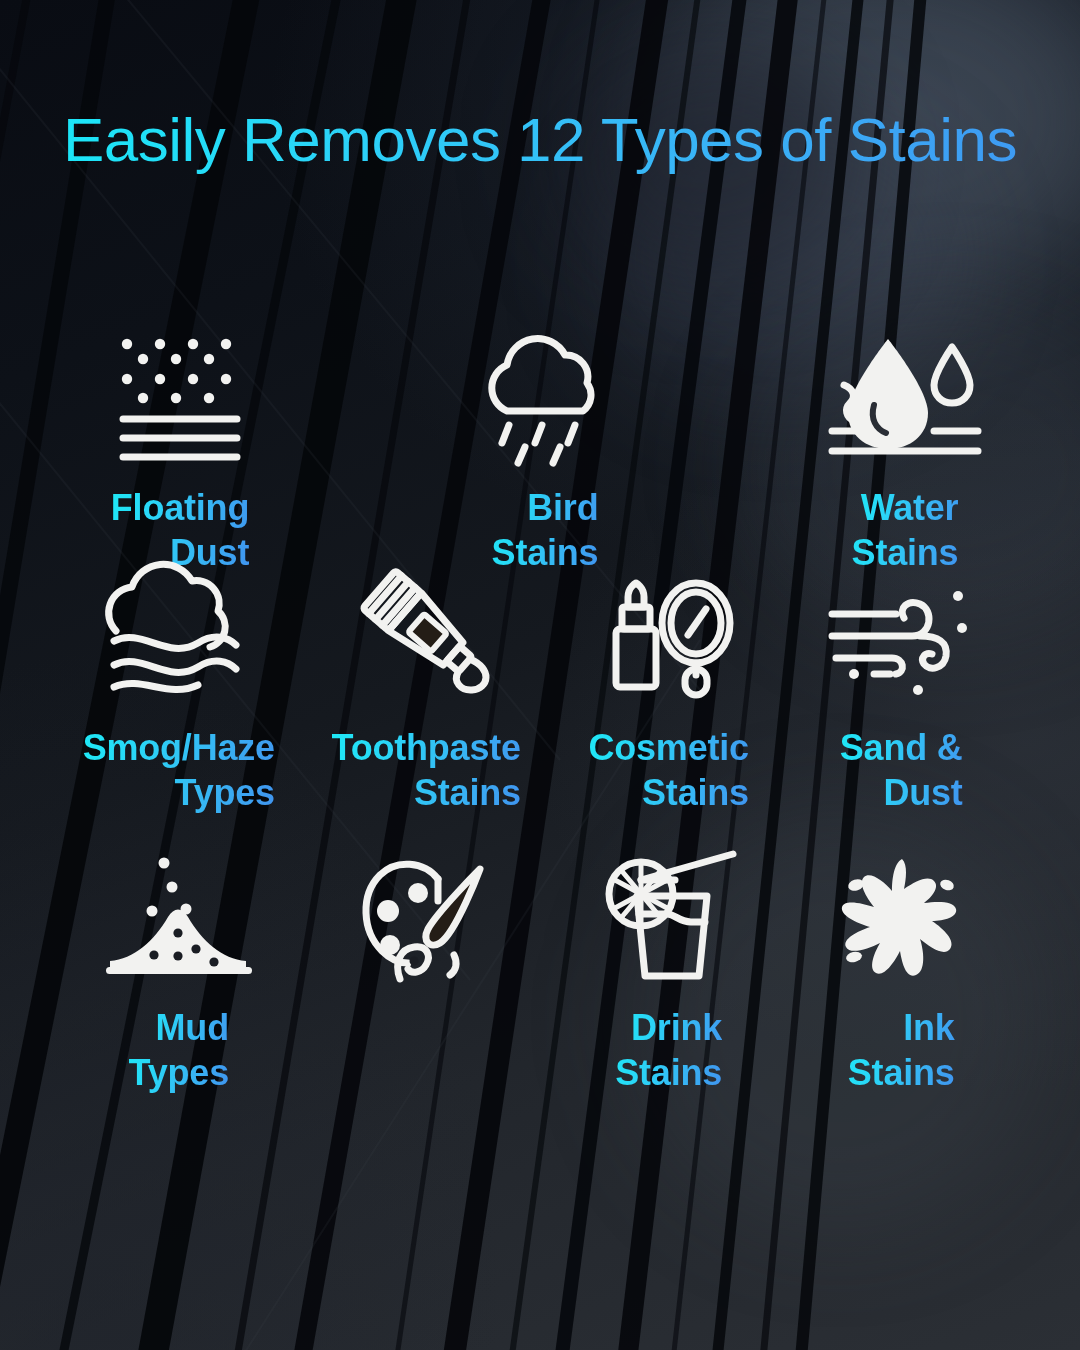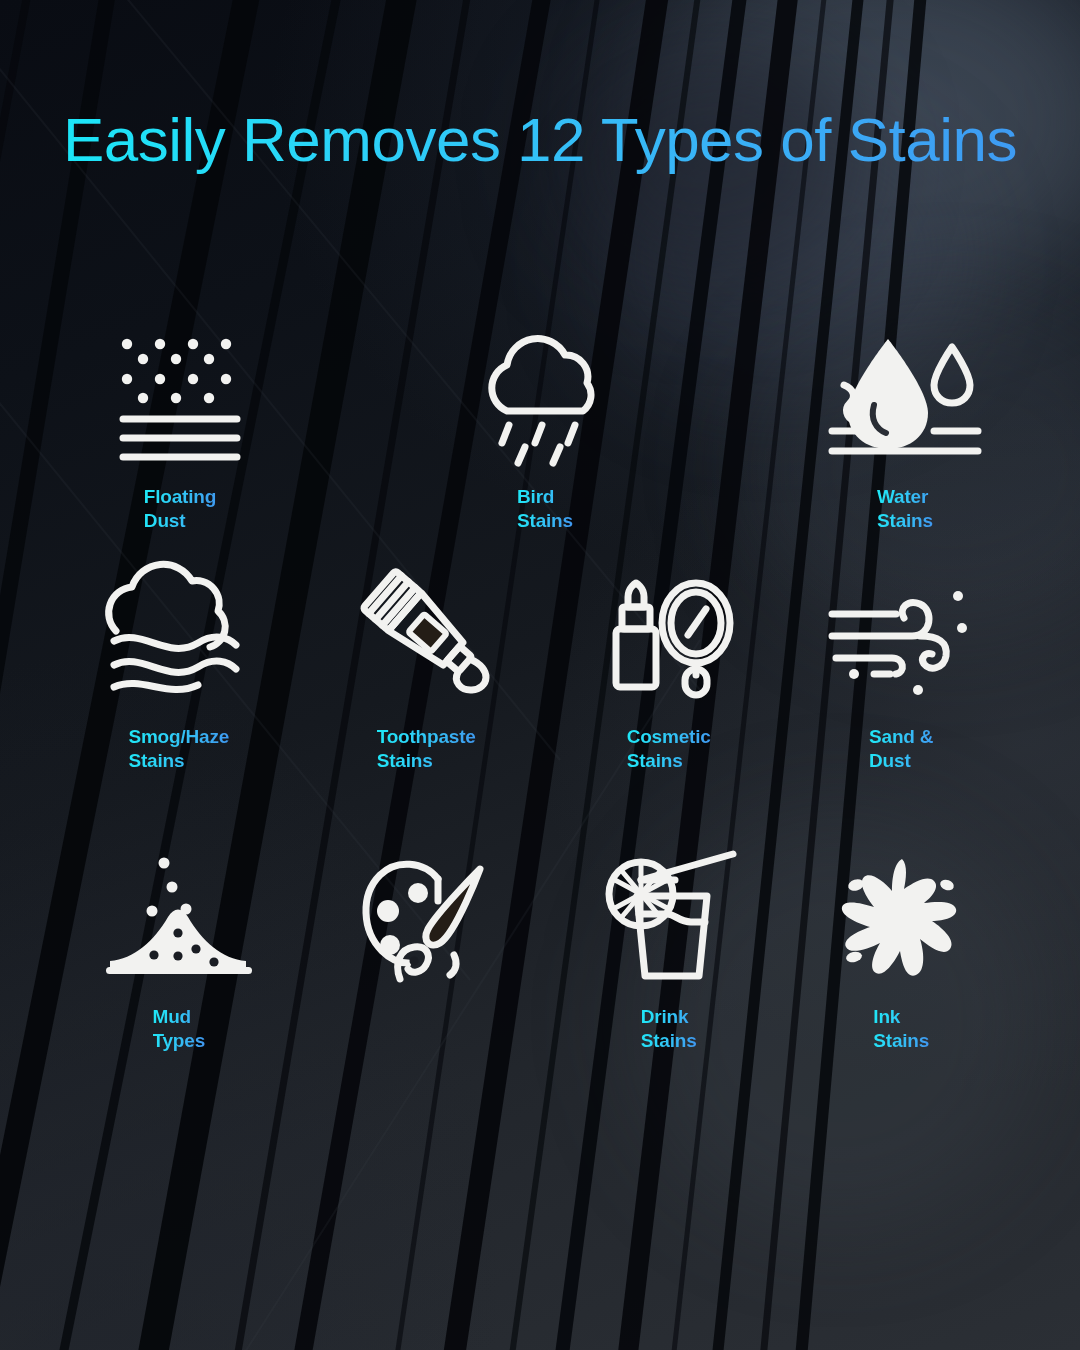--- a/index.html
+++ b/index.html
@@ -42,22 +42,22 @@
   .row1{height:240px;}
   .row2{height:280px;}
   .row3{height:260px;}
   .cell{display:flex;flex-direction:column;align-items:center;}
   .c1{width:240px;}
   .c2{width:260px;}
   .c3{width:230px;}
   .c4{width:240px;}
   .iconbox{height:135px;display:flex;align-items:center;justify-content:center;}
   .lbl{
-    margin-top:20px;text-align:left;
-    font-size:19px;line-height:1.26;font-weight:bold;letter-spacing:-0.2px;
+    margin-top:20px;text-align:right;
+    font-size:36px;line-height:1.26;font-weight:bold;letter-spacing:-0.2px;
     background:linear-gradient(100deg,#1ee8f6 0%,#2ad6f7 30%,#37b6f4 65%,#4094ef 100%);
     -webkit-background-clip:text;background-clip:text;
     color:transparent;-webkit-text-fill-color:transparent;
     white-space:pre-line;
   }
   svg{display:block;overflow:visible;}
   .st{fill:none;stroke:#f2f2f0;stroke-width:7;stroke-linecap:round;stroke-linejoin:round;}
   .fl{fill:#f2f2f0;}
   .fld{fill:#241d16;}
 </style>
@@ -183,21 +183,21 @@
             <svg width="145" height="125" viewBox="0 0 145 125">
               <path class="st" stroke-width="8" d="M 10 56 A 26 26 0 0 1 26 12 A 33 33 0 0 1 86 6 A 23 23 0 0 1 112 36 A 21 21 0 0 1 104 72"></path>
               <g class="st" stroke-width="8">
                 <path d="M 8 66 C 36 52 62 86 92 68 C 108 58 122 62 130 70"></path>
                 <path d="M 8 90 C 36 76 62 110 92 92 C 108 82 122 86 130 94"></path>
                 <path d="M 8 112 C 36 100 62 124 92 110"></path>
               </g>
             </svg>
           </div>
           <div class="lbl">Smog/Haze
-Stains</div>
+Types</div>
         </div>
 
         <div class="cell c2">
           <div class="iconbox">
             <svg width="155" height="130" viewBox="0 0 155 130">
               <g transform="rotate(41 78 62)">
                 <rect class="st" stroke-width="7" x="12" y="34" width="34" height="50" rx="3"></rect>
                 <g class="st" stroke-width="6">
                   <line x1="20" y1="34" x2="20" y2="84"></line>
                   <line x1="29" y1="34" x2="29" y2="84"></line>

